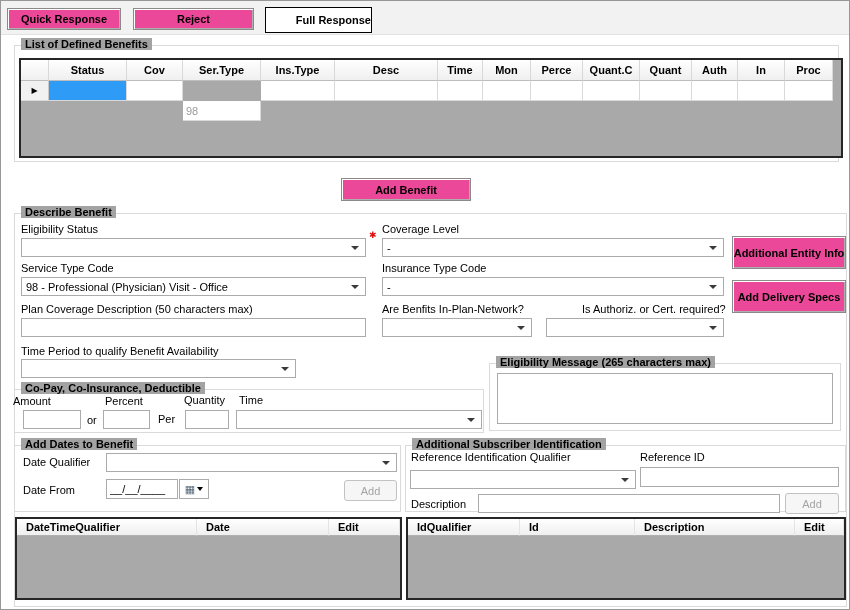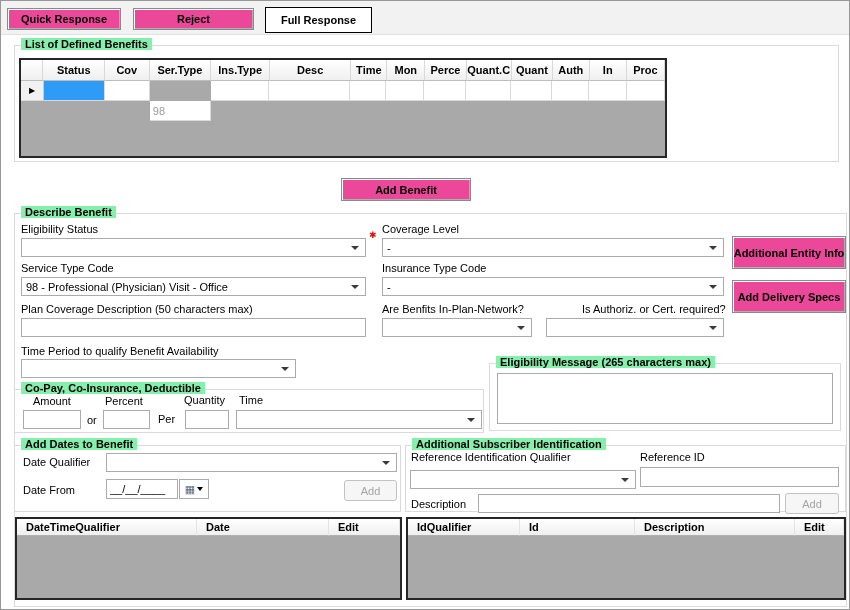--- a/index.html
+++ b/index.html
@@ -11,21 +11,21 @@
   
   .topbar { position:absolute; left:0; top:0; width:100%; height:34px; background:#F2F2F2; border-bottom:1px solid #E2E2E2; }
   .btn3d { background:#ec4899; border:1px solid #8A8A8A; box-shadow:inset 1px 1px 0 #fff, inset -1px -1px 0 #AFAFAF;
            display:flex; align-items:center; justify-content:center; font-weight:bold; cursor:default; }
   .btn-active { background:#fff; border:1px solid #000; display:flex; align-items:center; justify-content:center; font-weight:bold; }
   .btn-disabled { background:#F6F6F6; border:1px solid #C2C2C2; border-radius:3px; color:#A4A4A4;
            display:flex; align-items:center; justify-content:center; }
 
   
   .grp { position:absolute; border:1px solid #DADADA; background:transparent; }
-  .grp-cap { position:absolute; top:-8px; left:6px; background:#86efac; padding:0 4px; font-weight:bold; white-space:nowrap; }
+  .grp-cap { position:absolute; top:-8px; left:6px; background:#a3a3a3; padding:0 4px; font-weight:bold; white-space:nowrap; }
 
   
   .combo { position:absolute; background:#fff; border:1px solid #ABABAB; display:flex; align-items:center;
            padding:0 18px 0 4px; white-space:nowrap; overflow:hidden; }
   .combo .arr { position:absolute; right:6px; top:50%; margin-top:-2px; width:0; height:0;
            border-left:4px solid transparent; border-right:4px solid transparent; border-top:4px solid #3A3A3A; }
   .tbox { position:absolute; background:#fff; border:1px solid #ABABAB; padding:0 3px; font:inherit; outline:none; }
   textarea.tbox { resize:none; }
   .lbl { position:absolute; white-space:nowrap; }
 
@@ -51,29 +51,29 @@
 
 <div class="window">
 
   <div class="topbar"></div>
   <div class="btn3d abs" style="left:6px; top:7px; width:114px; height:22px;">
     <span>Quick Response</span>
   </div>
   <div class="btn3d abs" style="left:132px; top:7px; width:121px; height:22px;">
     <span>Reject</span>
   </div>
-  <div class="btn-active abs" style="left:264px; top:6px; width:107px; height:26px;">
+  <div class="btn-active abs" style="left:264px; top:6px; width:107px; height:26px;justify-content:flex-end;">
     <span>Full Response</span>
   </div>
 
   <div class="grp" style="left:13px; top:44px; width:825px; height:117px;">
     <span class="grp-cap">List of Defined Benefits</span>
   </div>
 
-  <div class="grid" style="left:18px; top:57px; width:648px; height:100px;">
+  <div class="grid" style="left:18px; top:57px; width:824px; height:100px;">
     <div class="ghrow">
       <div class="gh" style="width:28px;"></div>
       <div class="gh" style="width:78px;">Status</div>
       <div class="gh" style="width:56px;">Cov</div>
       <div class="gh" style="width:78px;">Ser.Type</div>
       <div class="gh" style="width:74px;">Ins.Type</div>
       <div class="gh" style="width:103px;">Desc</div>
       <div class="gh" style="width:45px;">Time</div>
       <div class="gh" style="width:48px;">Mon</div>
       <div class="gh" style="width:52px;">Perce</div>
@@ -161,21 +161,21 @@
   </div>
 
   <div class="grp" style="left:488px; top:362px; width:352px; height:68px;">
     <span class="grp-cap">Eligibility Message (265 characters max)</span>
   </div>
   <textarea class="tbox" style="left: 496px; top: 372px; width: 336px; height: 51px;"></textarea>
 
   <div class="grp" style="left:13px; top:388px; width:470px; height:44px;">
     <span class="grp-cap">Co-Pay, Co-Insurance, Deductible</span>
   </div>
-  <span class="lbl" style="left:32px; top:394px;text-align:right;">Amount</span>
+  <span class="lbl" style="left:12px; top:394px;text-align:right;">Amount</span>
   <input class="tbox" style="left: 22px; top: 409px; width: 58px; height: 19px;" value="">
   <span class="lbl" style="left:86px; top:413px;">or</span>
   <span class="lbl" style="left:104px; top:394px;">Percent</span>
   <input class="tbox" style="left: 102px; top: 409px; width: 47px; height: 19px;" value="">
   <span class="lbl" style="left:157px; top:412px;">Per</span>
   <span class="lbl" style="left:183px; top:393px;">Quantity</span>
   <input class="tbox" style="left: 184px; top: 409px; width: 44px; height: 19px;" value="">
   <span class="lbl" style="left:238px; top:393px;">Time</span>
   <div class="combo" style="left:235px; top:409px; width:246px; height:19px;">
     <span></span>

